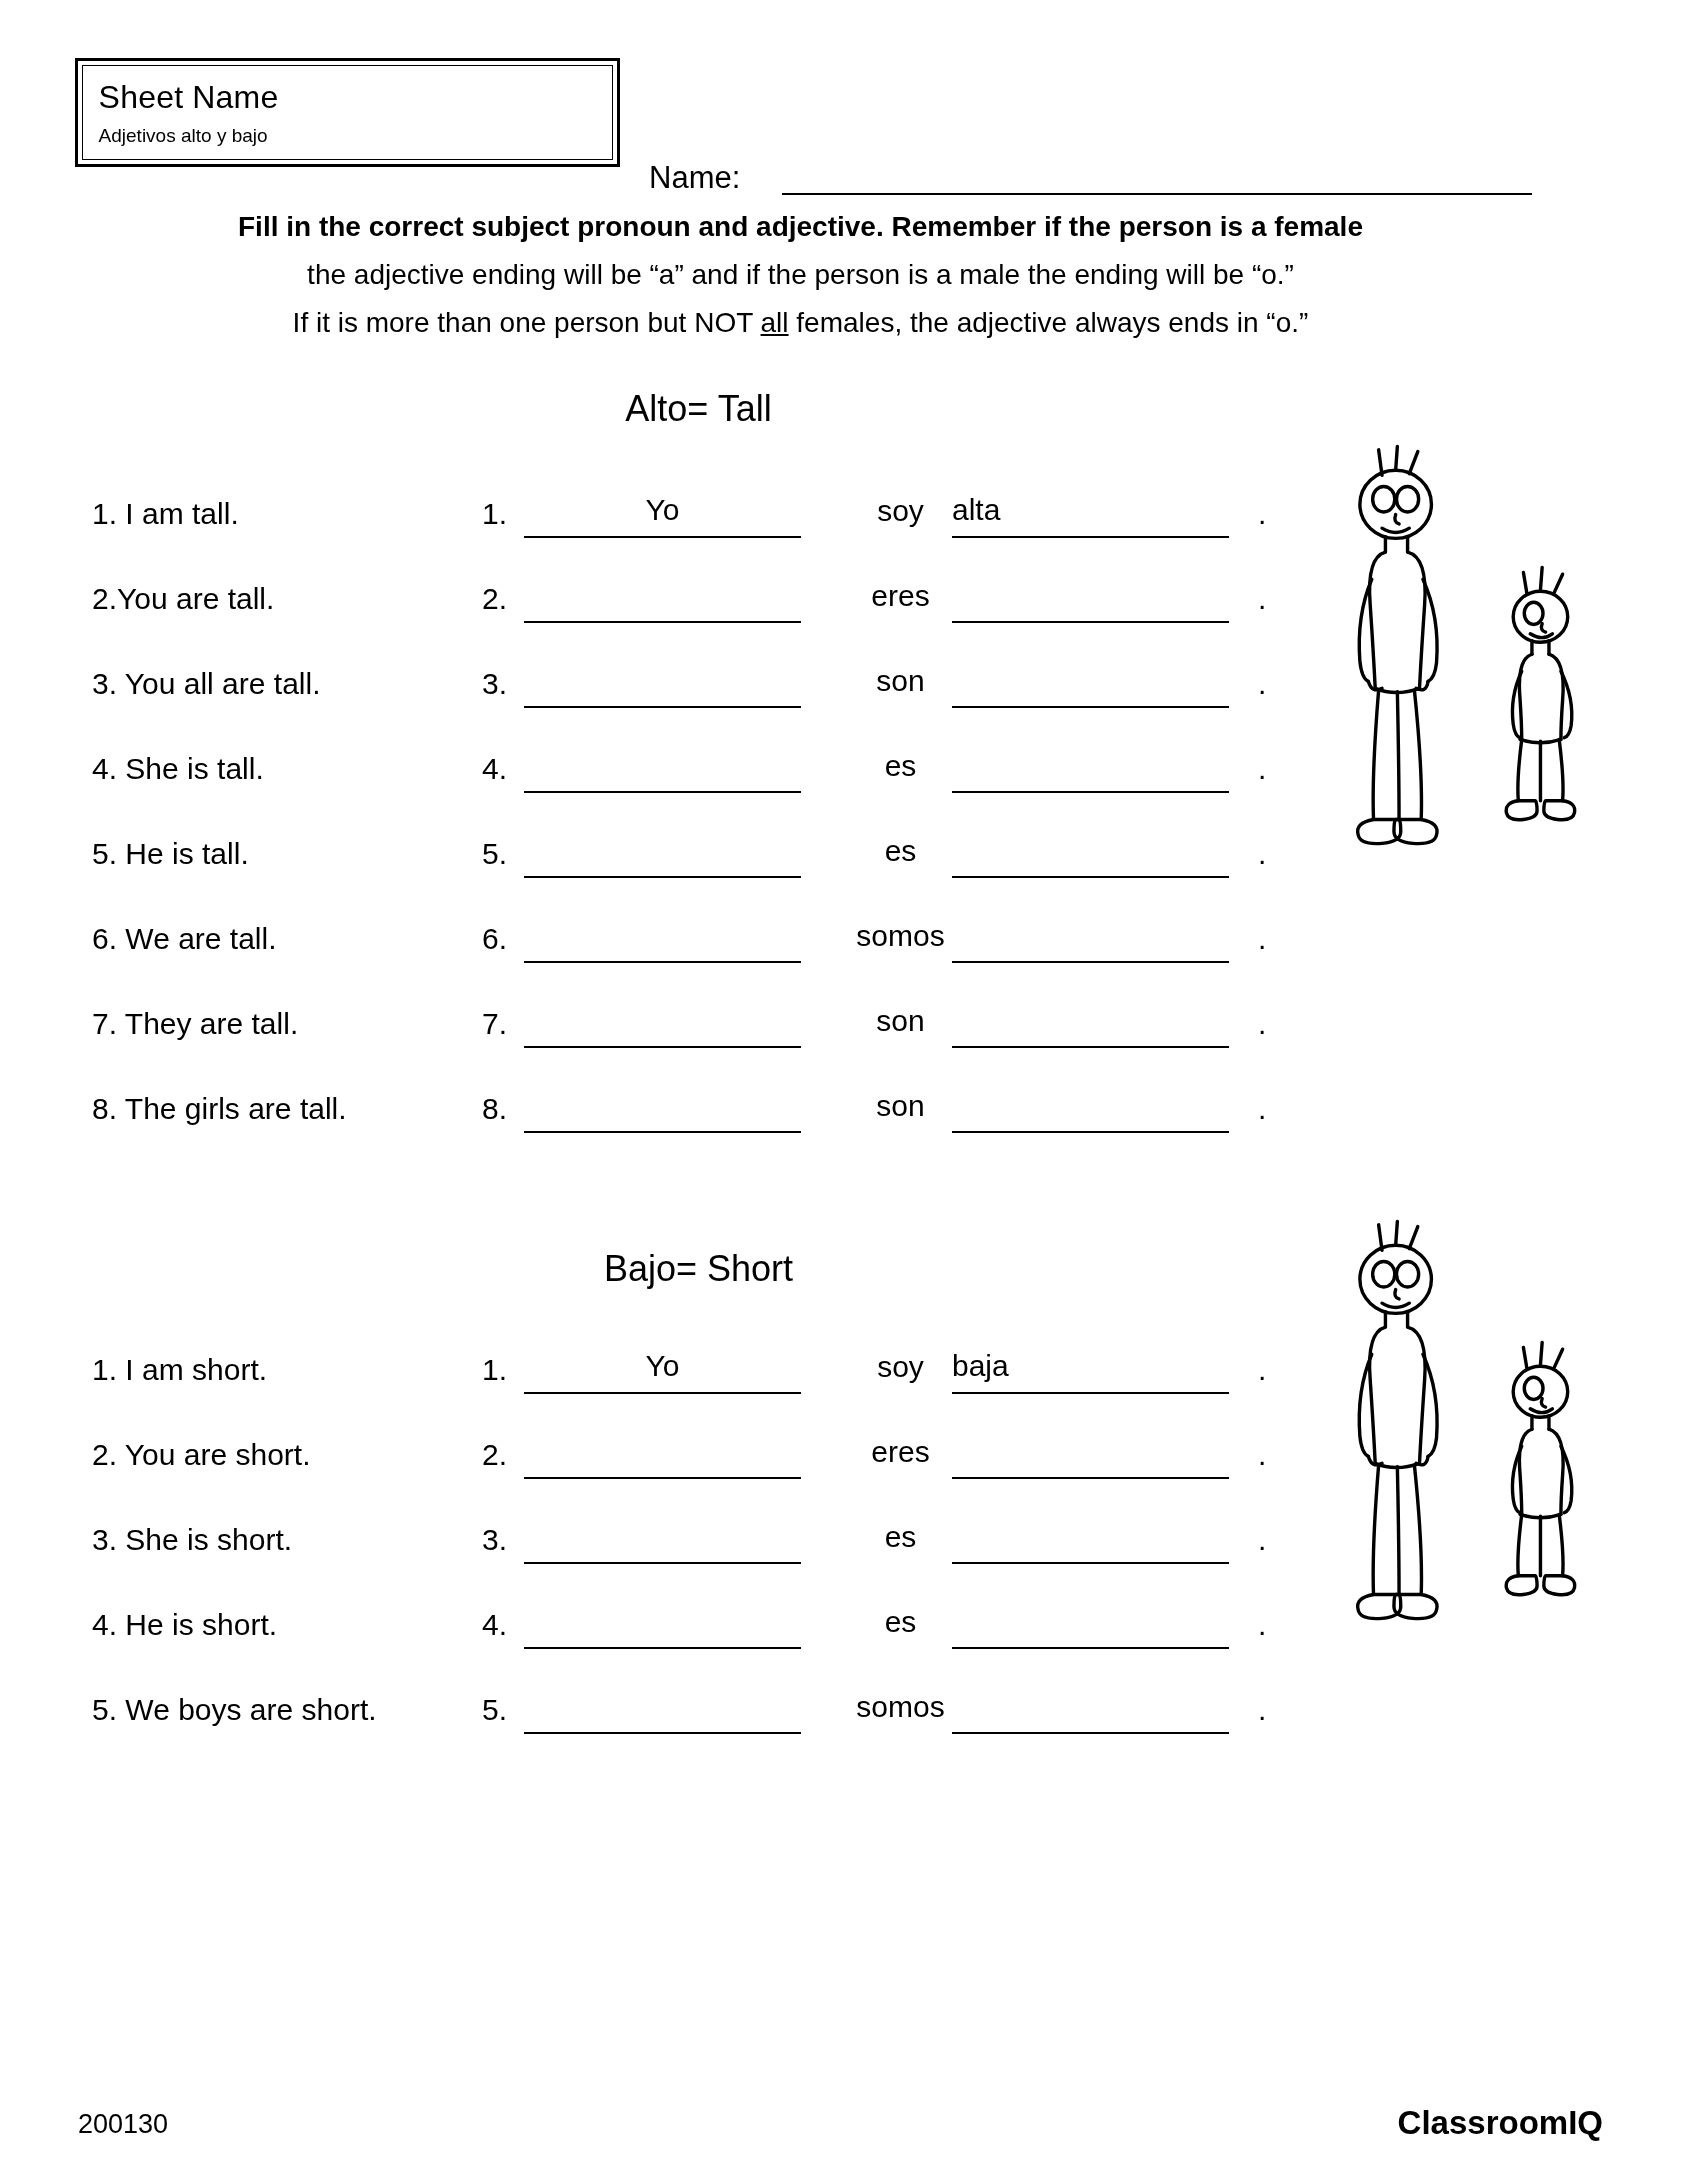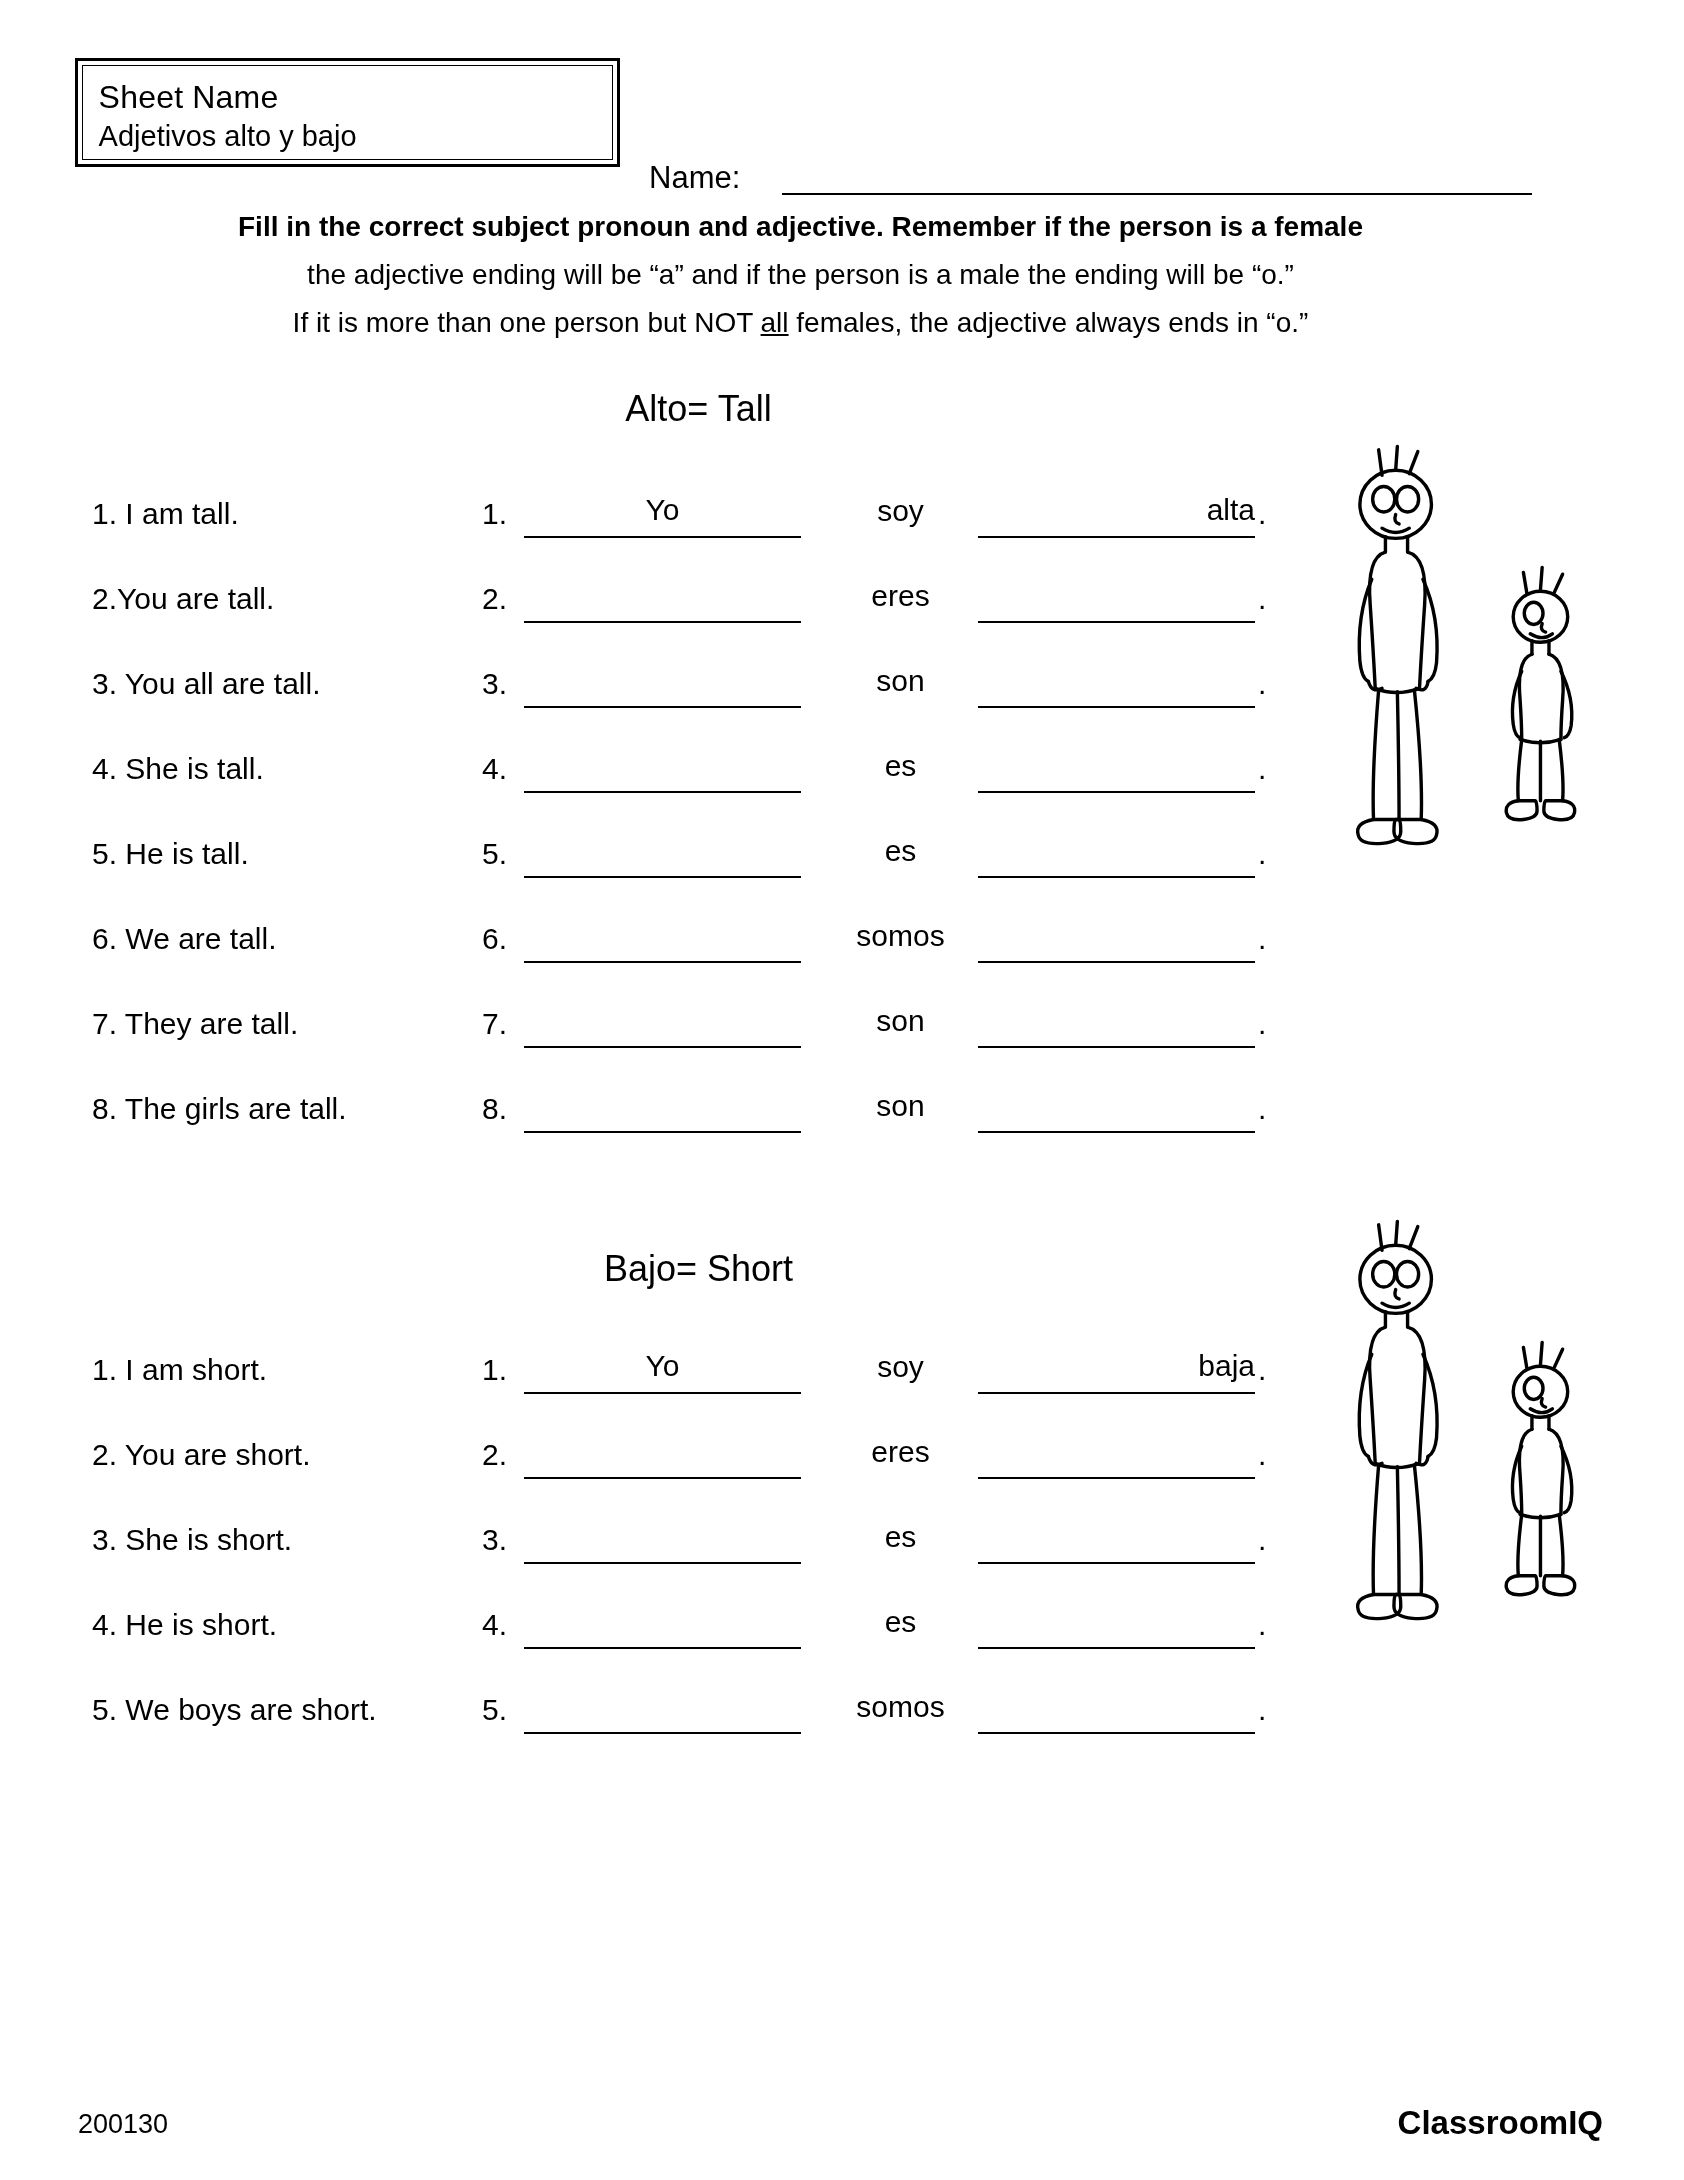--- a/index.html
+++ b/index.html
@@ -37,21 +37,21 @@
     border: 1.7px solid #000;
     box-sizing: border-box;
     padding: 8.5px 15.3px 0 15.3px;
   }
   .sheet-name-title {
     font-size: 32px;
     line-height: 44px;
     letter-spacing: 0.2px;
   }
   .sheet-name-sub {
-    font-size: 29px;
+    font-size: 19px;
     line-height: 34px;
   }
 
   .name-label {
     position: absolute;
     left: 649px;
     top: 160px;
     font-size: 31px;
   }
   .name-rule {
@@ -122,26 +122,26 @@
   }
   .row .verb {
     position: absolute;
     left: 809px;
     top: 4px;
     width: 183px;
     text-align: center;
   }
   .row .blank2 {
     position: absolute;
-    left: 978px;
+    left: 952px;
     top: 6.8px;
     width: 277px;
     height: 39px;
     border-bottom: 2.6px solid #000;
-    text-align: right;
+    text-align: left;
   }
   .row .period {
     position: absolute;
     left: 1258px;
     top: 6.8px;
   }
   .row .answer {
     position: relative;
     top: -3.4px;
     font-size: 30px;

